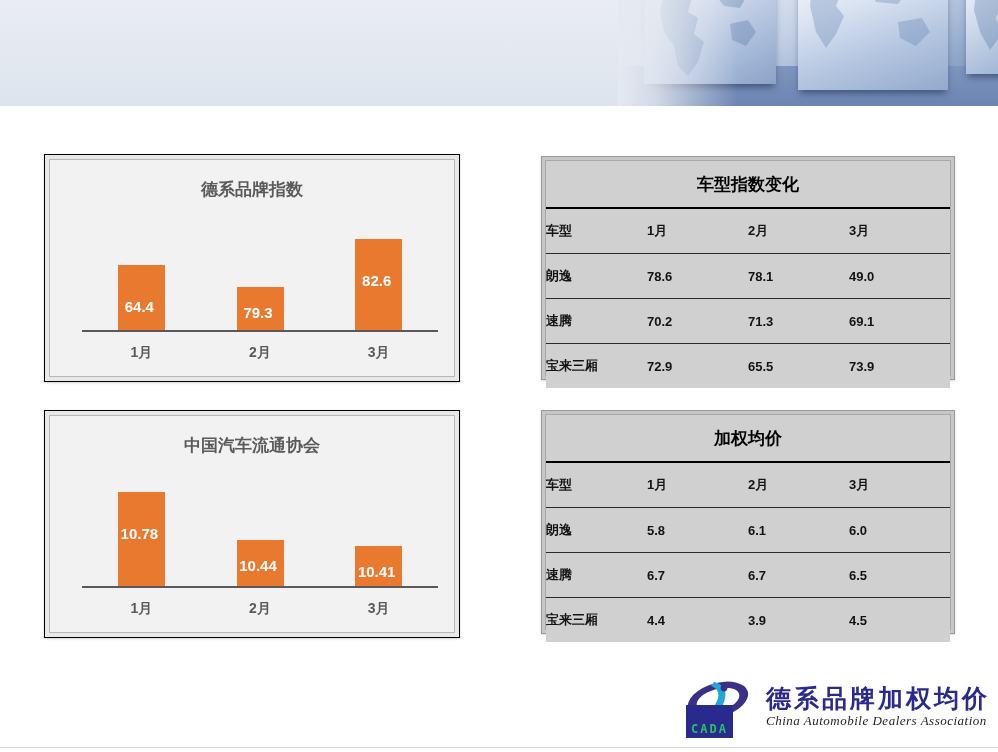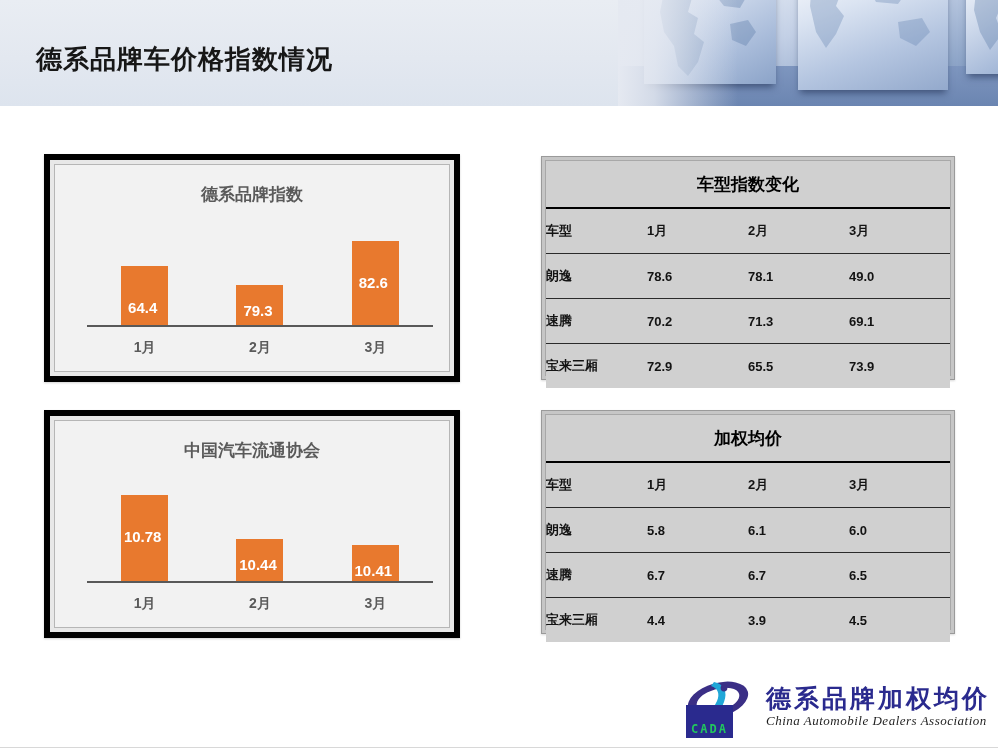--- a/index.html
+++ b/index.html
@@ -73,21 +73,21 @@
     color: #171717;
     letter-spacing: 1px;
     white-space: nowrap;
     z-index: 10;
   }
 
   
   .chart-panel {
     position: absolute;
     background: #f97316;
-    border: 6px solid #000000;
+    border: 1px solid #000000;
     box-shadow: inset 0 0 0 4px #e8e8e8, inset 0 0 0 5px #b6b6b6,
                 0 1px 2px rgba(0,0,0,0.18);
     box-sizing: border-box;
   }
   .chart-panel .inner {
     position: absolute;
     inset: 5px;
     background: #f2f2f2;
   }
   .chart-title {
@@ -282,21 +282,20 @@
     <div class="cube c3">
       <svg class="map" viewBox="0 0 90 96" preserveAspectRatio="none">
         <path d="M10 14 L28 8 L38 22 L30 40 L36 56 L24 72 L14 54 L8 32 Z" fill="#4a6d9e"></path>
         <path d="M52 10 L76 8 L84 22 L70 34 L54 28 Z" fill="#4a6d9e"></path>
       </svg>
     </div>
 
     <div class="art-fade-left"></div>
   </div>
 
-  <div class="page-title">德系品牌车价格指数情况</div>
 </div>
 
 <div class="chart-panel" style="left:44px; top:154px; width:416px; height:228px;">
   <div class="inner">
     <div class="chart-title">德系品牌指数</div>
 
     <div class="plot">
       <div class="bars">
         <div class="bar-slot">
           <div class="bar" style="height:54%;">

